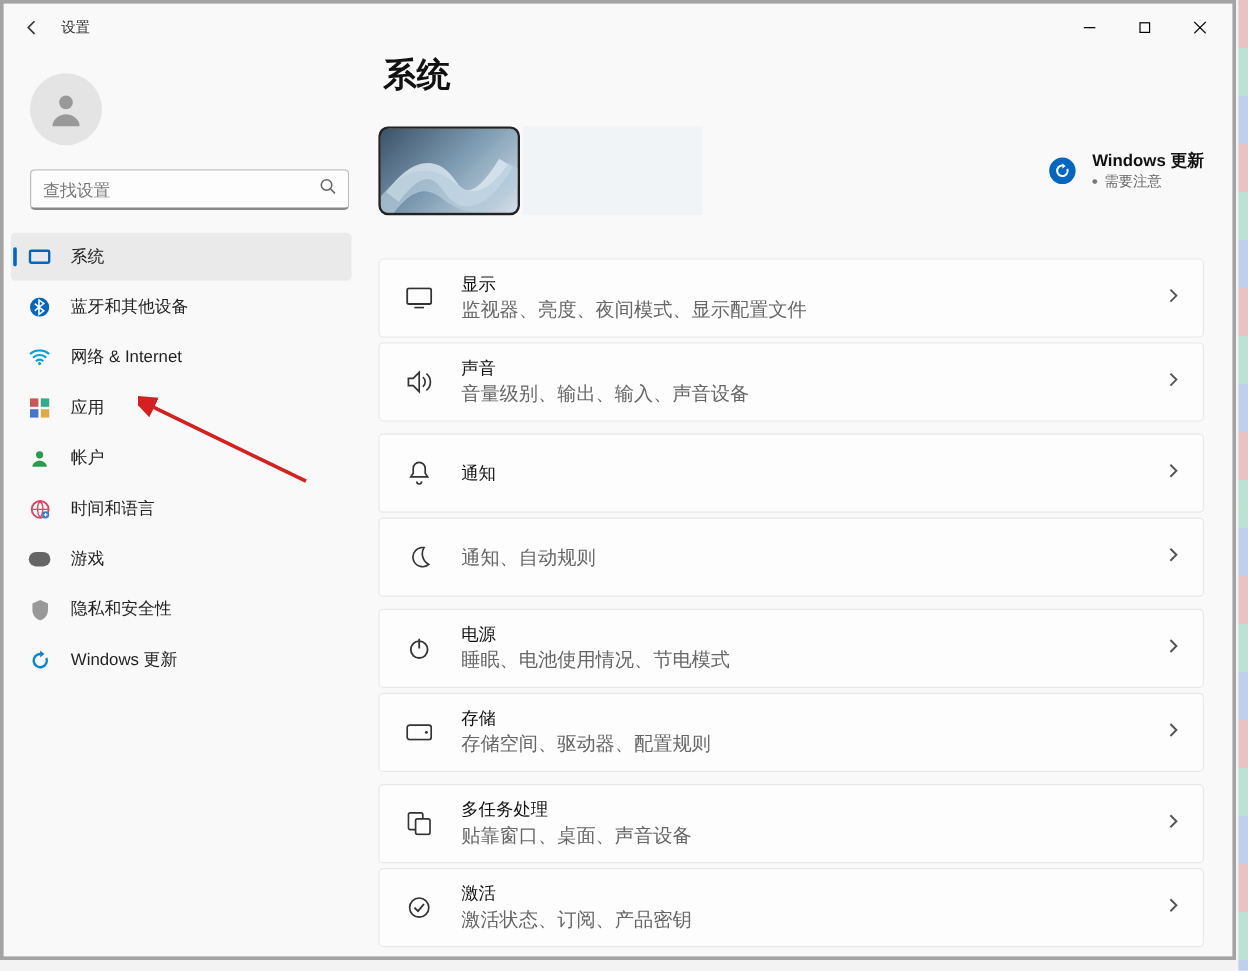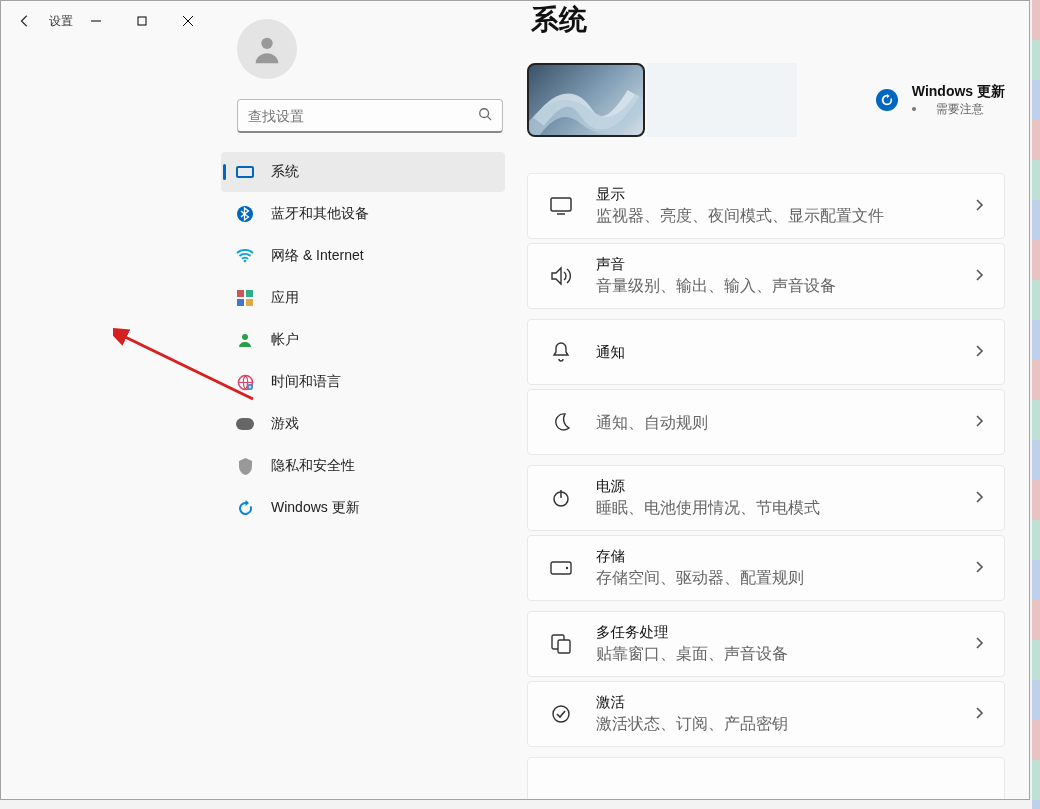--- a/index.html
+++ b/index.html
@@ -1,18 +1,18 @@
 <!DOCTYPE html>
 <html><head>
 <meta charset="utf-8">
 <style>
 * { margin: 0; padding: 0; box-sizing: border-box; font-family: "Segoe UI", "Microsoft YaHei", sans-serif; }
 body { background: #f3f3f3; width: 1040px; height: 809px; overflow: hidden; position: relative; }
 
-.window { width: 1030px; height: 800px; background: #f9f9f9; border: 1px solid #a3a3a3; position: relative; display: flex; flex-direction: row; }
+.window { width: 1030px; height: 800px; background: #f9f9f9; border: 3px solid #a3a3a3; position: relative; display: flex; flex-direction: column; }
 
 .titlebar { height: 40px; display: flex; align-items: center; padding: 0 4px; }
 .back-btn { width: 40px; height: 40px; display: flex; align-items: center; justify-content: center; font-size: 14px; color: #333; cursor: pointer; }
 .app-title { font-size: 12px; color: #333; margin-left: 4px; }
 .titlebar-spacer { flex: 1; }
 .win-controls { display: flex; }
 .win-btn { width: 46px; height: 32px; display: flex; align-items: center; justify-content: center; cursor: pointer; }
 .win-btn svg { width: 10px; height: 10px; }
 
 .body-area { flex: 1; display: flex; overflow: hidden; }
@@ -39,21 +39,21 @@
 .hero-row { display: flex; align-items: center; margin-bottom: 36px; }
 .desktop-preview { width: 118px; height: 74px; border: 2px solid #222; border-radius: 8px; background: linear-gradient(135deg,#3b5268 0%,#7e9cb3 50%,#d4dfe8 100%); position: relative; overflow: hidden; display:flex; align-items:center; justify-content:center;}
 .desktop-preview svg { width: 100%; height: 100%; }
 .device-info-blank { width: 150px; height: 74px; background: #f1f4f7; margin-left: 2px; }
 .hero-spacer { flex: 1; }
 .update-pill { display: flex; align-items: center; gap: 14px; }
 .update-icon { width: 22px; height: 22px; border-radius: 50%; background: #0067c0; display: flex; align-items: center; justify-content: center; }
 .update-icon svg { width: 14px; height: 14px; fill: #fff; }
 .update-text { display: flex; flex-direction: column; }
 .update-title { font-size: 14px; font-weight: 600; color: #111; }
-.update-sub { font-size: 12px; color: #666; display: flex; align-items: center; gap: 20px; }
+.update-sub { font-size: 12px; color: #666; display: flex; align-items: center; gap: 6px; }
 .dot { width: 4px; height: 4px; background: #777; border-radius: 50%; display: inline-block; }
 
 .cards { display: flex; flex-direction: column; gap: 0; }
 .cat-group { margin-bottom: 6px; }
 .card { background: #fdfdfd; border: 1px solid #e8e8e8; border-radius: 4px; height: 66px; display: flex; align-items: center; padding: 0 20px; cursor: pointer; margin-bottom: 4px; }
 .card-icon { width: 26px; display: flex; align-items: center; justify-content: center; margin-right: 22px; color: #333; }
 .card-body { flex: 1; display: flex; flex-direction: column; justify-content: flex-start; }
 .card-title { font-size: 14.5px; color: #111; }
 .card-sub { font-size: 16px; color: #666; margin-top: 2px; }
 .chev { color: #555; }

